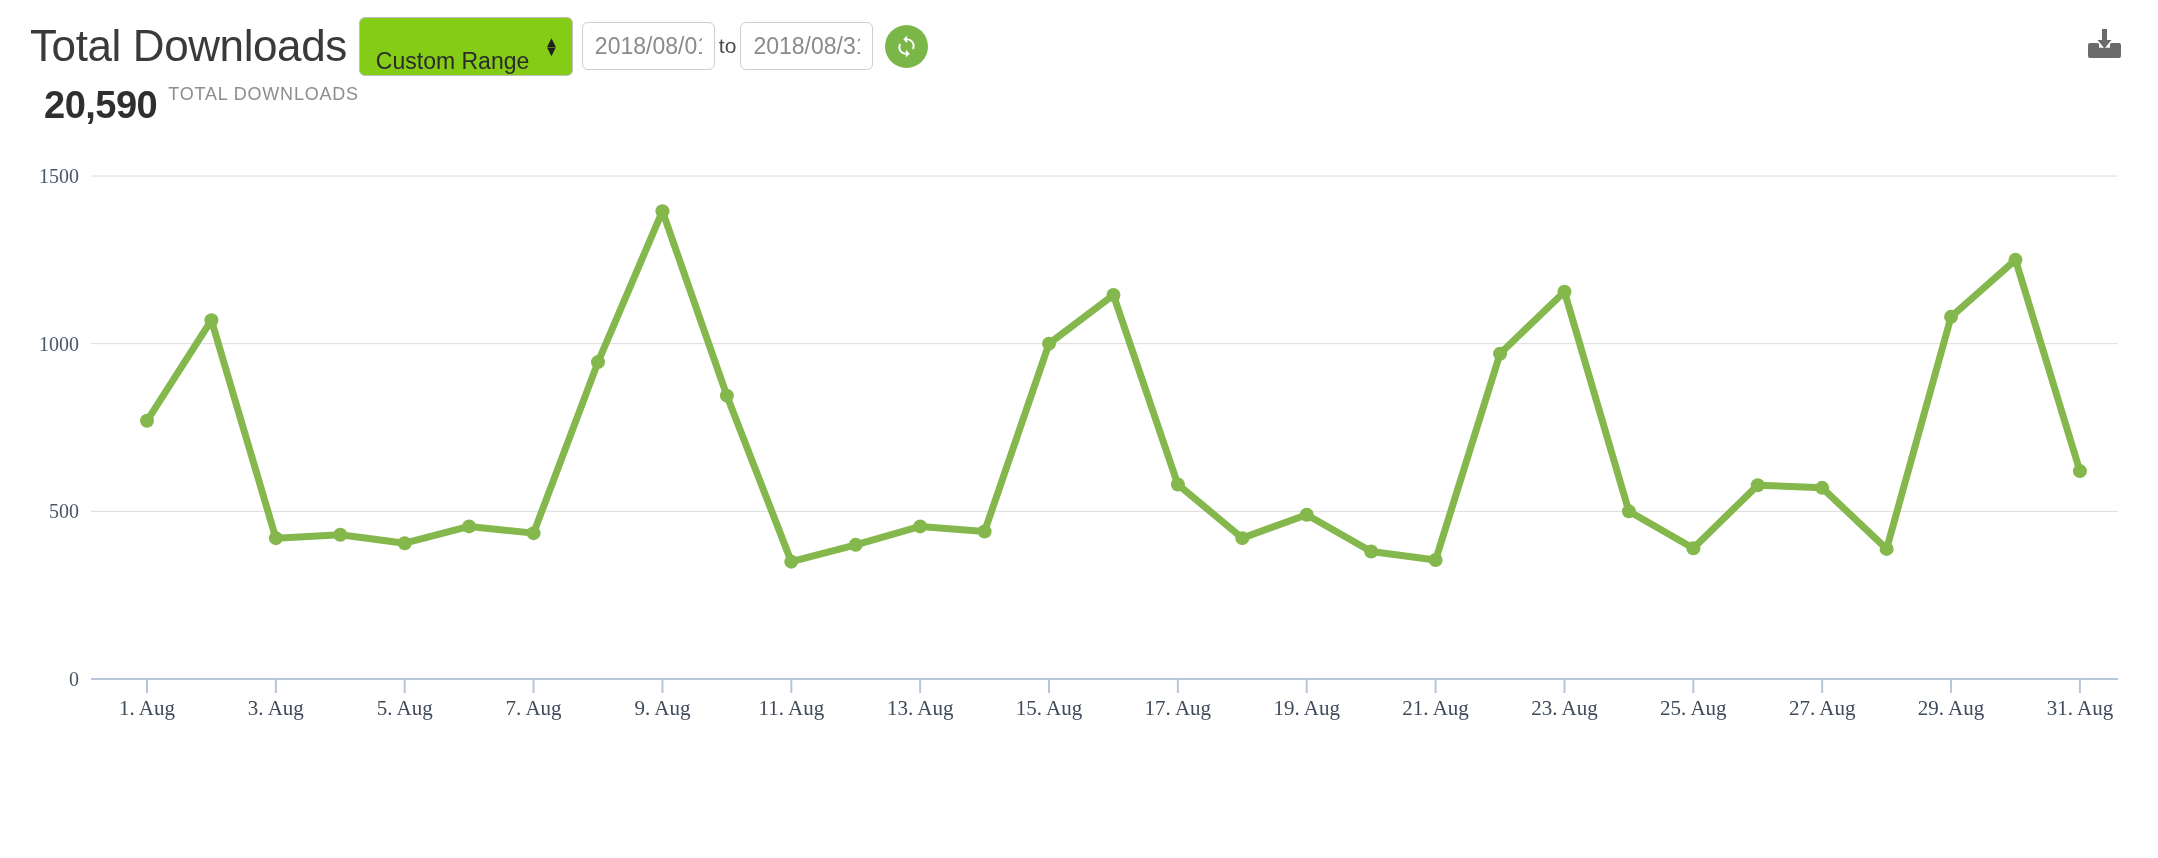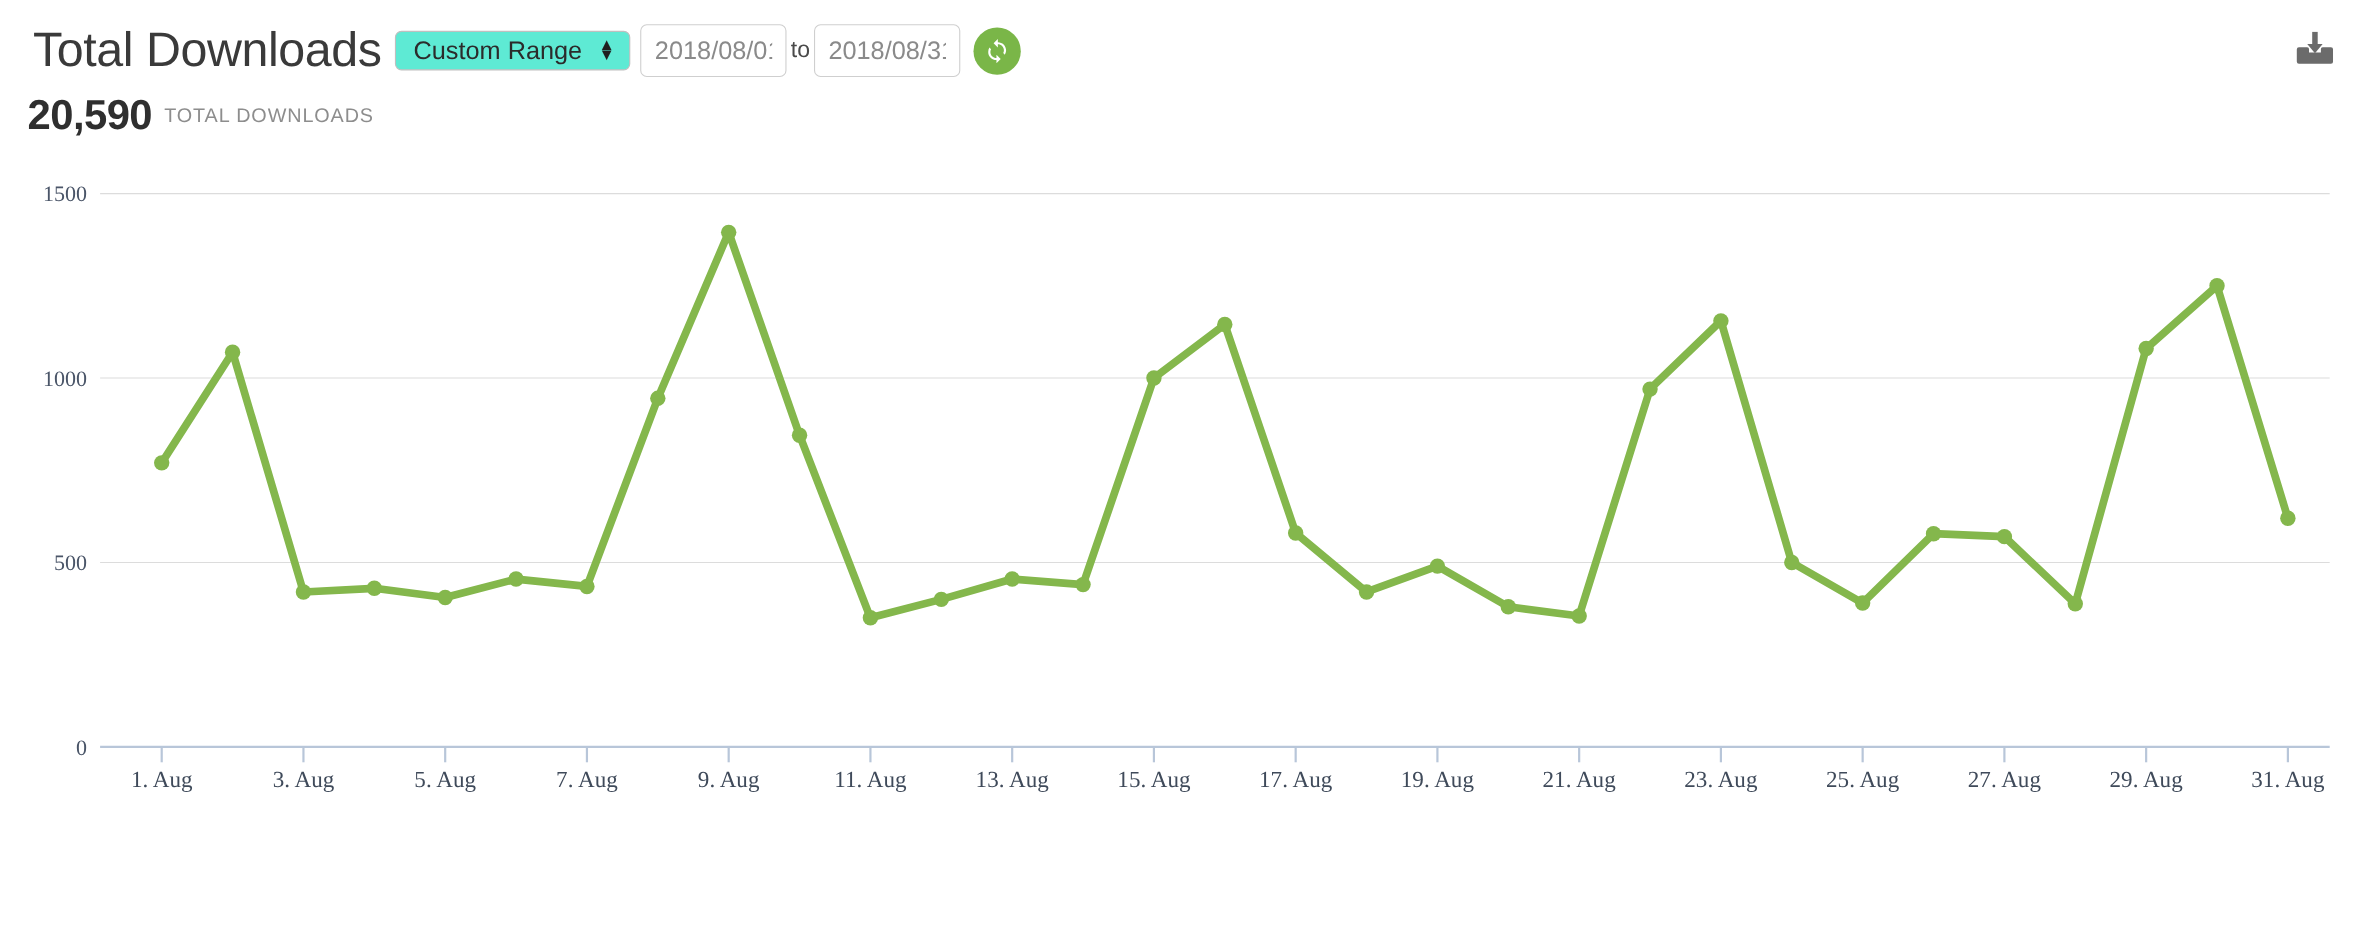--- a/index.html
+++ b/index.html
@@ -31,26 +31,26 @@
     line-height: 1;
     letter-spacing: -0.4px;
     white-space: nowrap;
     margin-right: 12px;
     font-family: "Liberation Sans", sans-serif;
   }
 
   .range-select {
     position: relative;
     display: inline-flex;
-    align-items: center;
-    height: 36px;
+    align-items: flex-end;
+    height: 59px;
     min-width: 214px;
     border: 1px solid #bfbfbf;
     border-radius: 6px;
-    background: #5eead4;
+    background: #84cc16;
     padding: 0 40px 0 16px;
     box-sizing: border-box;
     font-size: 23px;
     color: #2b2b2b;
     margin-right: 9px;
     cursor: pointer;
   }
   .range-select .spinner {
     position: absolute;
     right: 13px;
@@ -108,22 +108,22 @@
     justify-content: center;
     cursor: pointer;
     background: none;
     border: none;
     padding: 0;
   }
 
   
   .summary-row {
     display: flex;
-    align-items: center;
-    padding-left: 25px;
+    align-items: flex-start;
+    padding-left: 44px;
     margin-top: 14px;
   }
   .summary-number {
     font-size: 38px;
     font-weight: bold;
     color: #2f2f2f;
     letter-spacing: -0.5px;
   }
   .summary-label {
     font-size: 18px;

